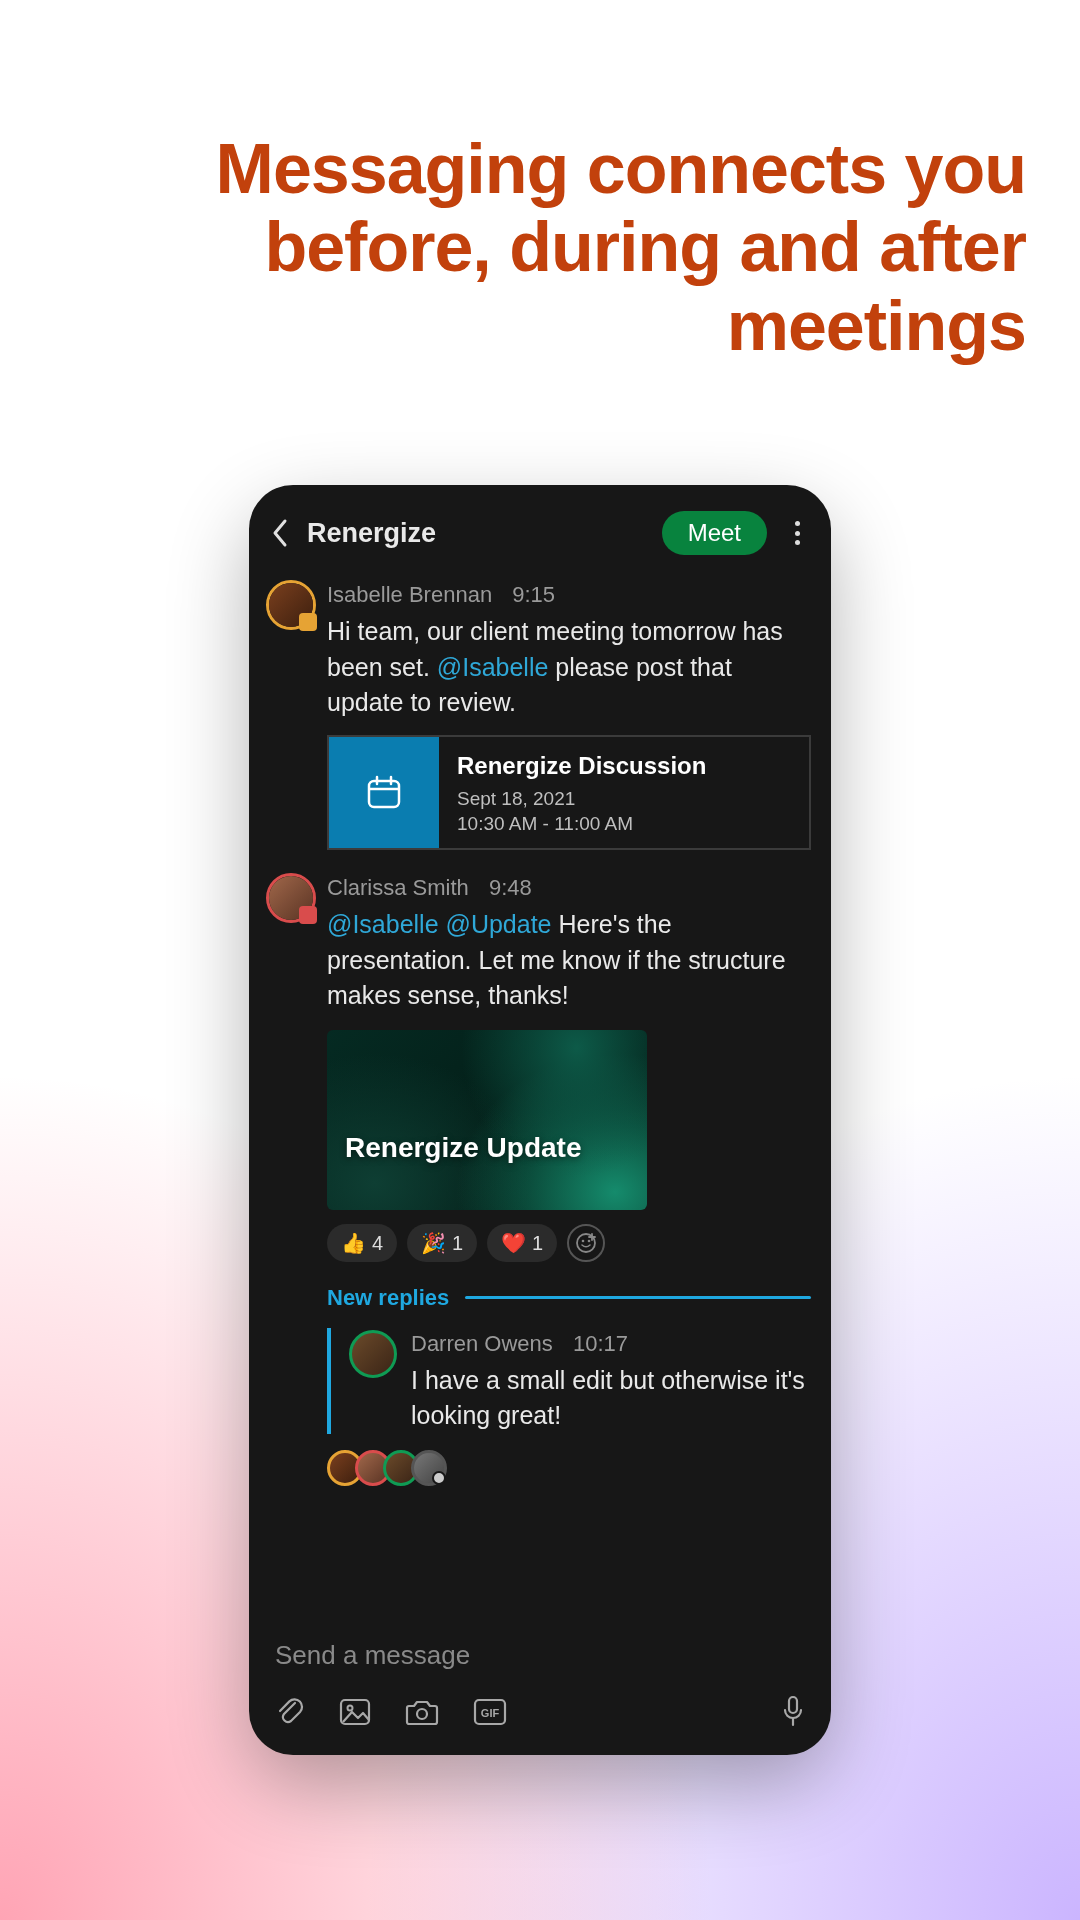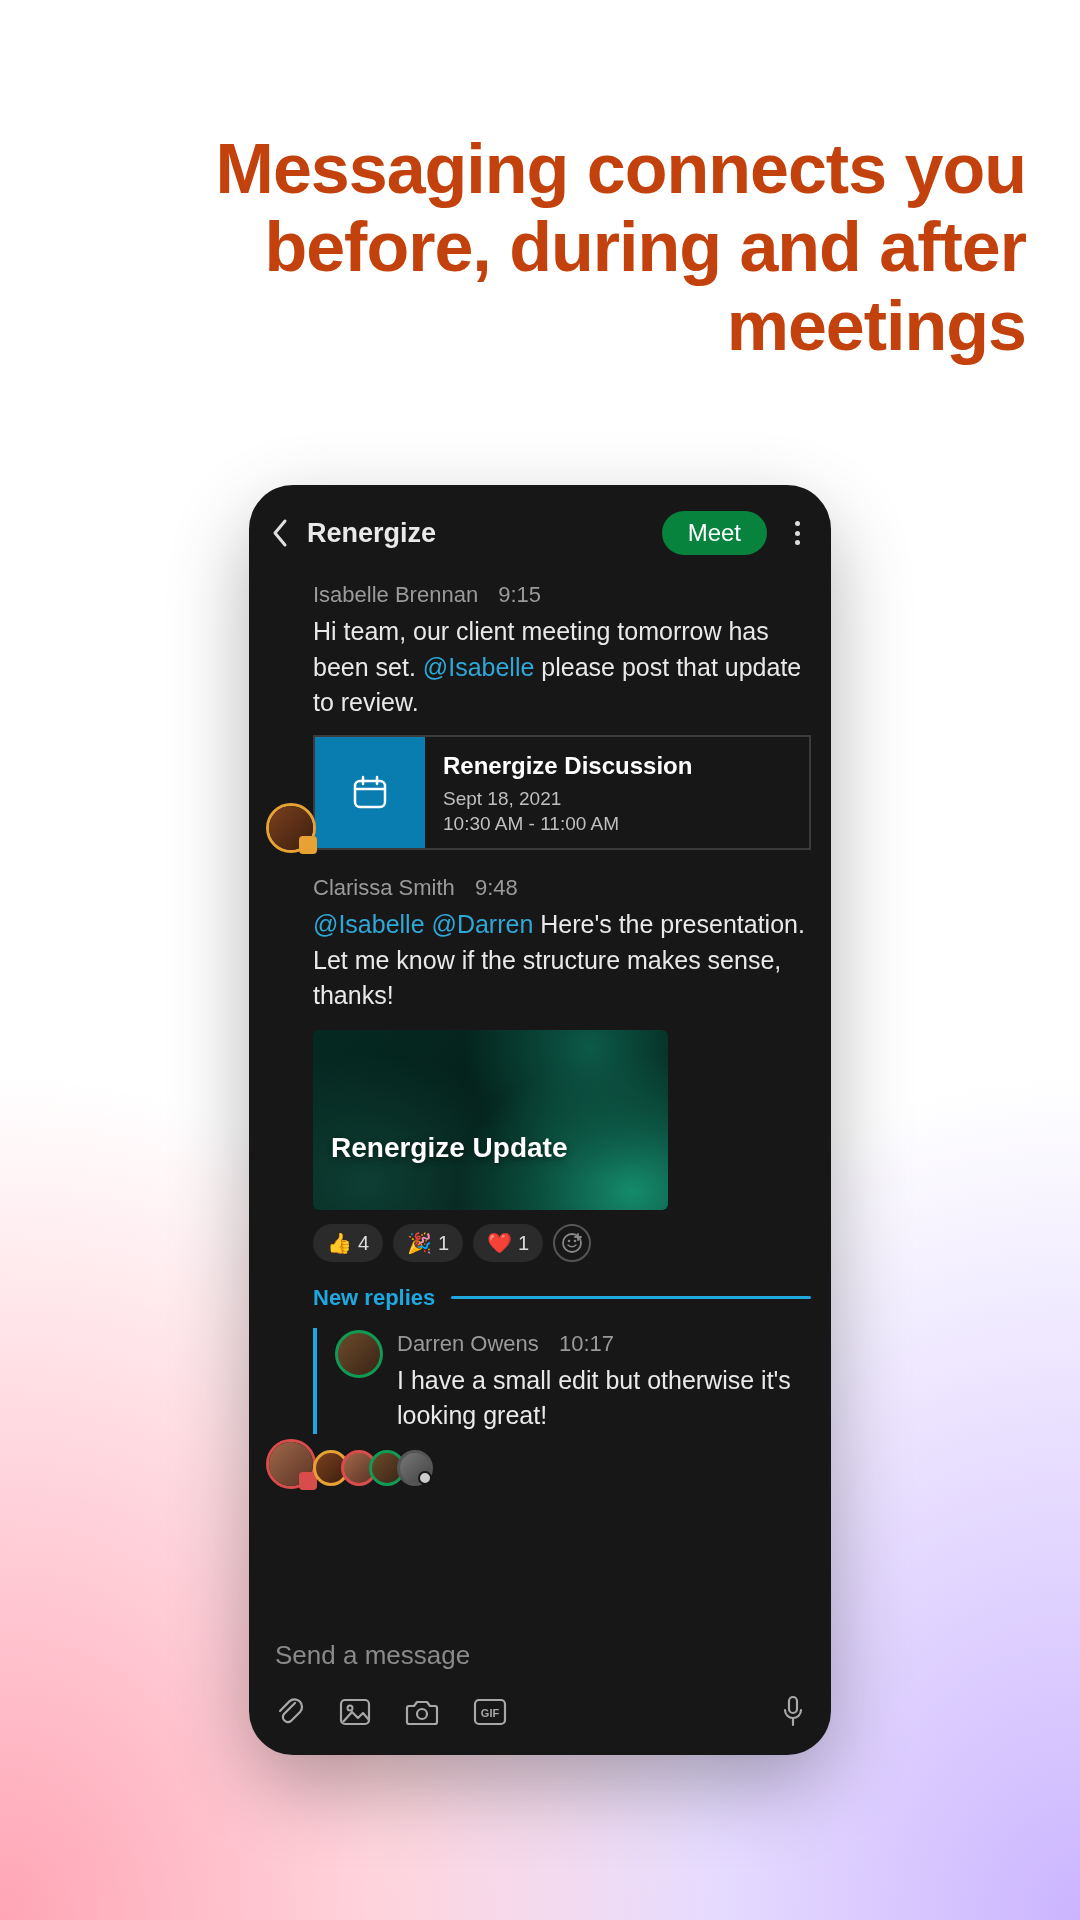--- a/index.html
+++ b/index.html
@@ -73,21 +73,21 @@
   }
   .more-icon { width: 24px; height: 30px; display:flex; flex-direction:column; justify-content:space-between; align-items:center; padding:3px 0;}
   .more-icon span { width:5px; height:5px; background:#ddd; border-radius:50%; }
   .chat-body {
     flex: 1;
     overflow: hidden;
     padding: 0 20px 0 20px;
     font-size: 25px;
     line-height: 1.42;
   }
-  .msg { display:flex; margin-top: 8px; align-items: flex-end; }
+  .msg { display:flex; gap:14px; margin-top: 8px; }
   .avatar {
     width: 44px; height: 44px; border-radius: 50%;
     flex-shrink: 0; position: relative; margin-top: 4px;
   }
   .avatar .ring { position:absolute; inset:-3px; border-radius:50%; }
   .avatar .face { position:absolute; inset:0; border-radius:50%; }
   .avatar .badge { position:absolute; right:-4px; bottom:-4px; width:18px; height:18px; border-radius:4px; }
   .msg-col { flex:1; min-width:0; }
   .meta { color:#9a9a9a; font-size:22px; margin-bottom:4px; }
   .meta .name { margin-right:14px; }
@@ -103,21 +103,21 @@
   .event-icon {
     width:110px;
     background:#0a7db0;
     display:flex; align-items:center; justify-content:center;
   }
   .event-text { padding:12px 18px; }
   .event-title { font-weight:700; font-size:24px; color:#fff; margin-bottom:4px;}
   .event-sub { font-size:19px; color:#bfbfbf; line-height:1.3;}
   .attachment {
     margin-top:16px;
-    width: 355px;
+    width: 320px;
     height: 180px;
     border-radius: 6px;
     position:relative;
     overflow:hidden;
   }
   .leaf-bg {
     position:absolute; inset:0;
     background:
       radial-gradient(ellipse 60% 120% at 78% 10%, #0d5a48 0%, transparent 60%),
       radial-gradient(ellipse 90% 140% at 90% 90%, #158b6c 0%, transparent 55%),
@@ -239,21 +239,21 @@
           <div class="ring" style="border:3px solid #d94c4c;"></div>
           <div class="face" style="background:linear-gradient(135deg,#a0674a,#5a3424);"></div>
           <div class="badge" style="background:#d94c4c;"></div>
         </div>
         <div class="msg-col">
           <div class="meta">
             <span class="name">Clarissa Smith</span>
             <span>9:48</span>
           </div>
           <div class="body-text">
-            <span class="mention">@Isabelle</span> <span class="mention">@Darren</span><span> Here's the presentation. Let me know if the structure makes sense, thanks!</span>
+            <span class="mention">@Isabelle</span> <span class="mention">@Update</span><span> Here's the presentation. Let me know if the structure makes sense, thanks!</span>
           </div>
           <div class="attachment">
             <div class="leaf-bg"></div>
             <div class="label">Renergize Update</div>
           </div>
           <div class="reactions">
             <div class="react-pill">
               <span>👍</span>
               <span>4</span>
             </div>

